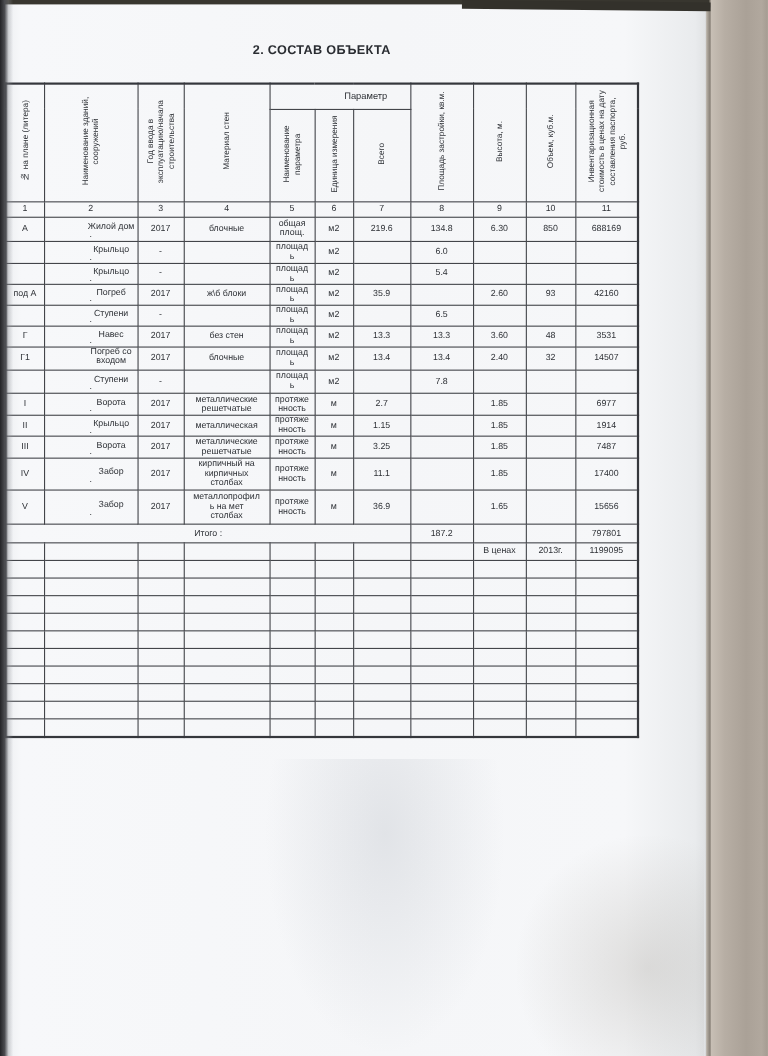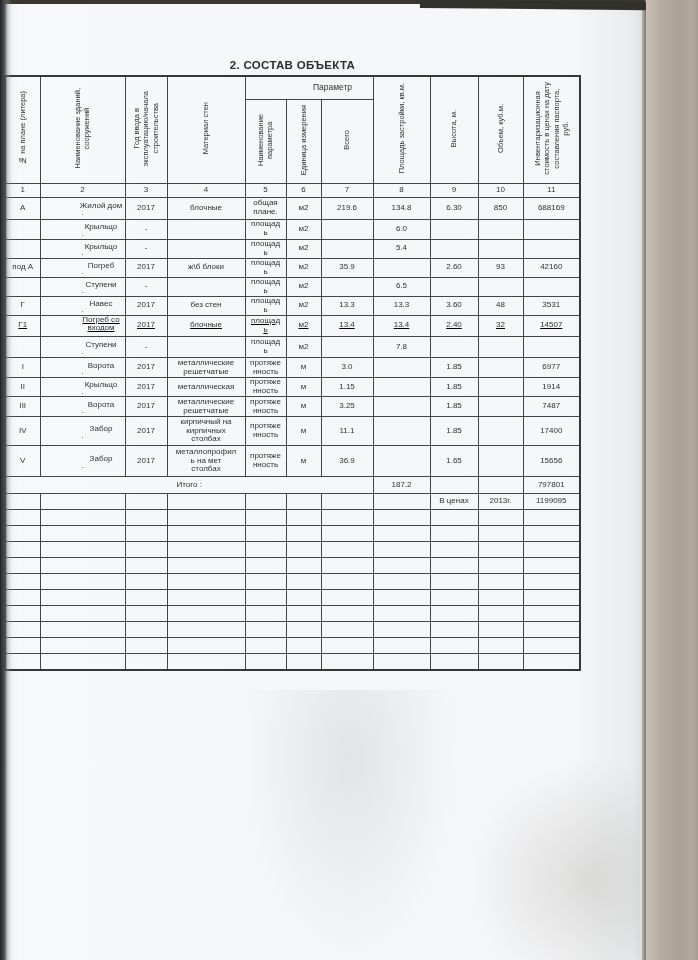--- a/index.html
+++ b/index.html
@@ -33,21 +33,21 @@
   .ghost1{
     position:absolute;left:240px;top:690px;width:220px;height:270px;
     background:radial-gradient(ellipse at 50% 25%,rgba(155,162,172,0.22),rgba(155,162,172,0) 70%);
   }
   .ghost2{
     position:absolute;left:470px;top:760px;width:170px;height:200px;
     background:radial-gradient(ellipse at 70% 60%,rgba(148,142,132,0.25),rgba(148,142,132,0) 72%);
   }
   
   .title{
-    position:absolute;left:4px;top:59px;width:577px;
+    position:absolute;left:4px;top:40px;width:577px;
     text-align:center;font-size:11.5px;font-weight:bold;color:#2a2d32;letter-spacing:0.3px;
   }
   
   table.tbl{
     position:absolute;left:4px;top:75px;width:577px;
     border-collapse:collapse;table-layout:fixed;
     border:2px solid #35373c;
   }
   .tbl th,.tbl td{
     border:1px solid #43454a;
@@ -142,21 +142,21 @@
       </tr>
     </thead>
 
     <tbody id="rows-body">
         <tr style="height: 22px;">
           <td class="c-litera">А</td>
           <td class="c-name"><span class="nm">Жилой дом</span><span class="dot">.</span></td>
           <td class="c-year">2017</td>
           <td class="c-material">блочные</td>
           <td class="c-param">общая
-плане.</td>
+площ.</td>
           <td class="c-unit">м2</td>
           <td class="c-total">219.6</td>
           <td class="c-area">134.8</td>
           <td class="c-height">6.30</td>
           <td class="c-volume">850</td>
           <td class="c-cost">688169</td>
         </tr>
         <tr style="height: 20px;">
           <td class="c-litera"></td>
           <td class="c-name"><span class="nm">Крыльцо</span><span class="dot">.</span></td>
@@ -220,21 +220,21 @@
           <td class="c-material">без стен</td>
           <td class="c-param">площад
 ь</td>
           <td class="c-unit">м2</td>
           <td class="c-total">13.3</td>
           <td class="c-area">13.3</td>
           <td class="c-height">3.60</td>
           <td class="c-volume">48</td>
           <td class="c-cost">3531</td>
         </tr>
-        <tr style="height: 20px; text-decoration: underline;">
+        <tr style="height: 20px;">
           <td class="c-litera">Г1</td>
           <td class="c-name"><span class="nm">Погреб со входом</span><span class="dot">.</span></td>
           <td class="c-year">2017</td>
           <td class="c-material">блочные</td>
           <td class="c-param">площад
 ь</td>
           <td class="c-unit">м2</td>
           <td class="c-total">13.4</td>
           <td class="c-area">13.4</td>
           <td class="c-height">2.40</td>
@@ -257,21 +257,21 @@
         </tr>
         <tr style="height: 20px;">
           <td class="c-litera">I</td>
           <td class="c-name"><span class="nm">Ворота</span><span class="dot">.</span></td>
           <td class="c-year">2017</td>
           <td class="c-material">металлические
 решетчатые</td>
           <td class="c-param">протяже
 нность</td>
           <td class="c-unit">м</td>
-          <td class="c-total">3.0</td>
+          <td class="c-total">2.7</td>
           <td class="c-area"></td>
           <td class="c-height">1.85</td>
           <td class="c-volume"></td>
           <td class="c-cost">6977</td>
         </tr>
         <tr style="height: 19px;">
           <td class="c-litera">II</td>
           <td class="c-name"><span class="nm">Крыльцо</span><span class="dot">.</span></td>
           <td class="c-year">2017</td>
           <td class="c-material">металлическая</td>

